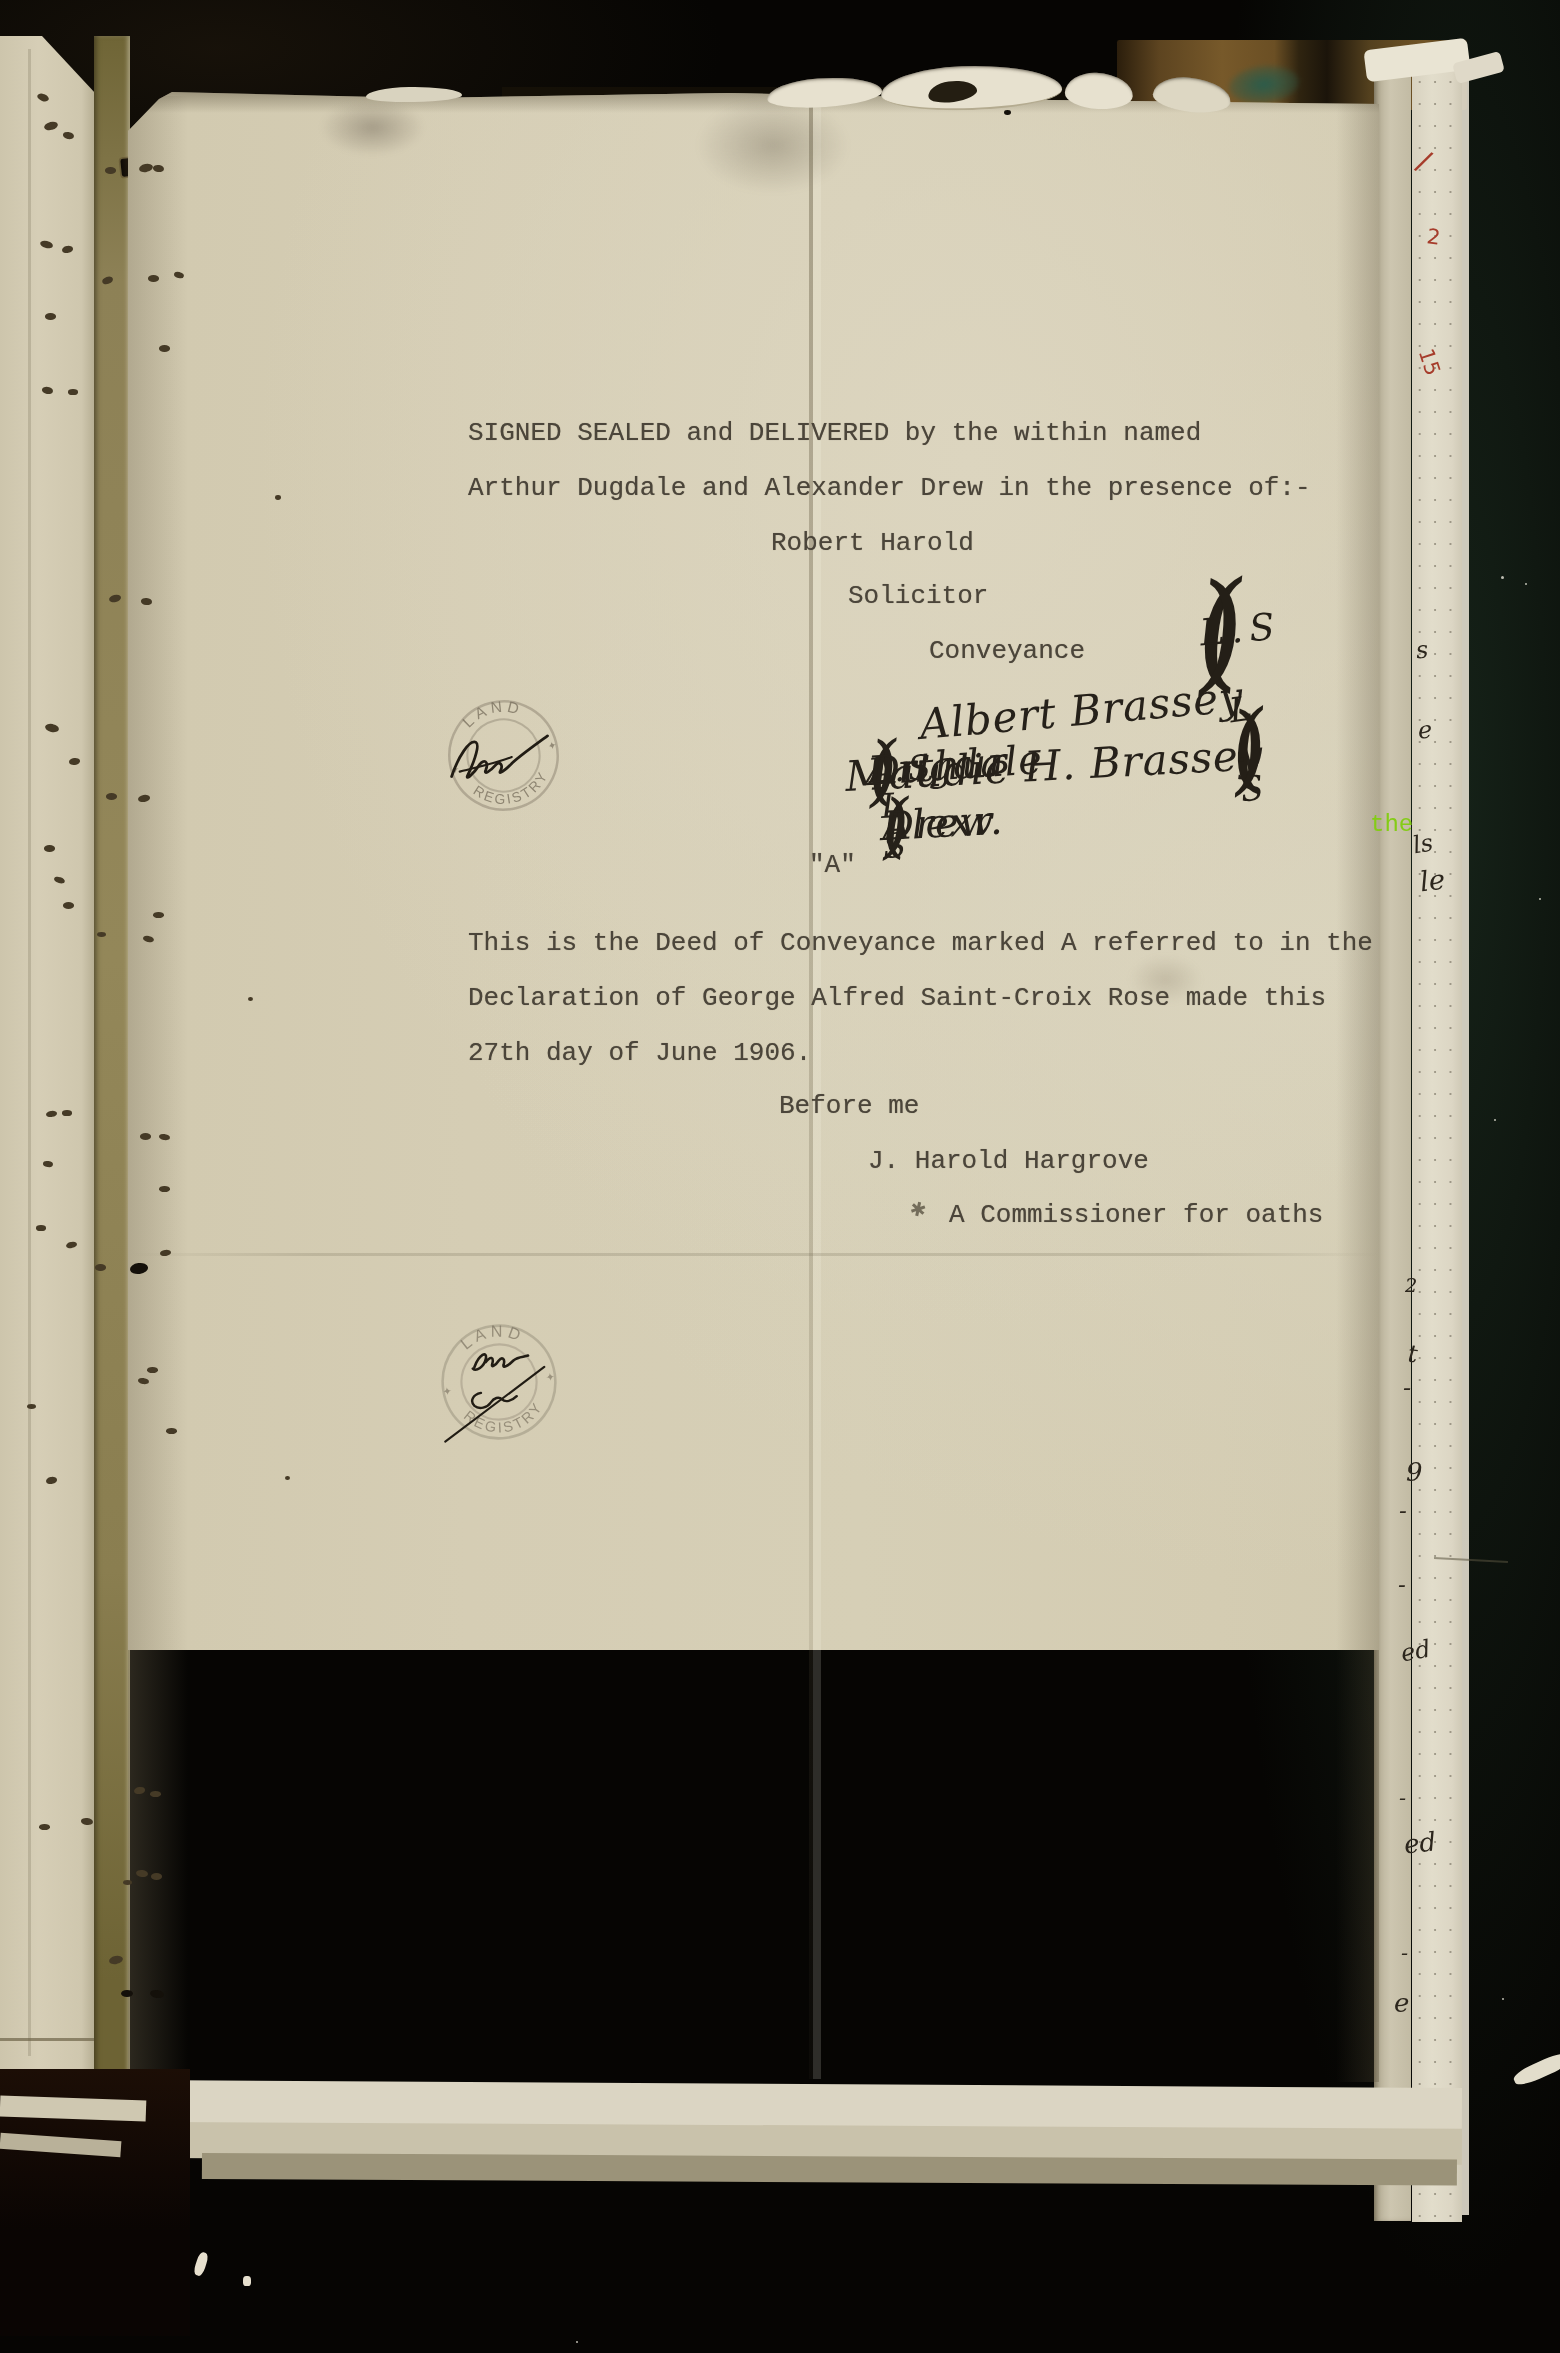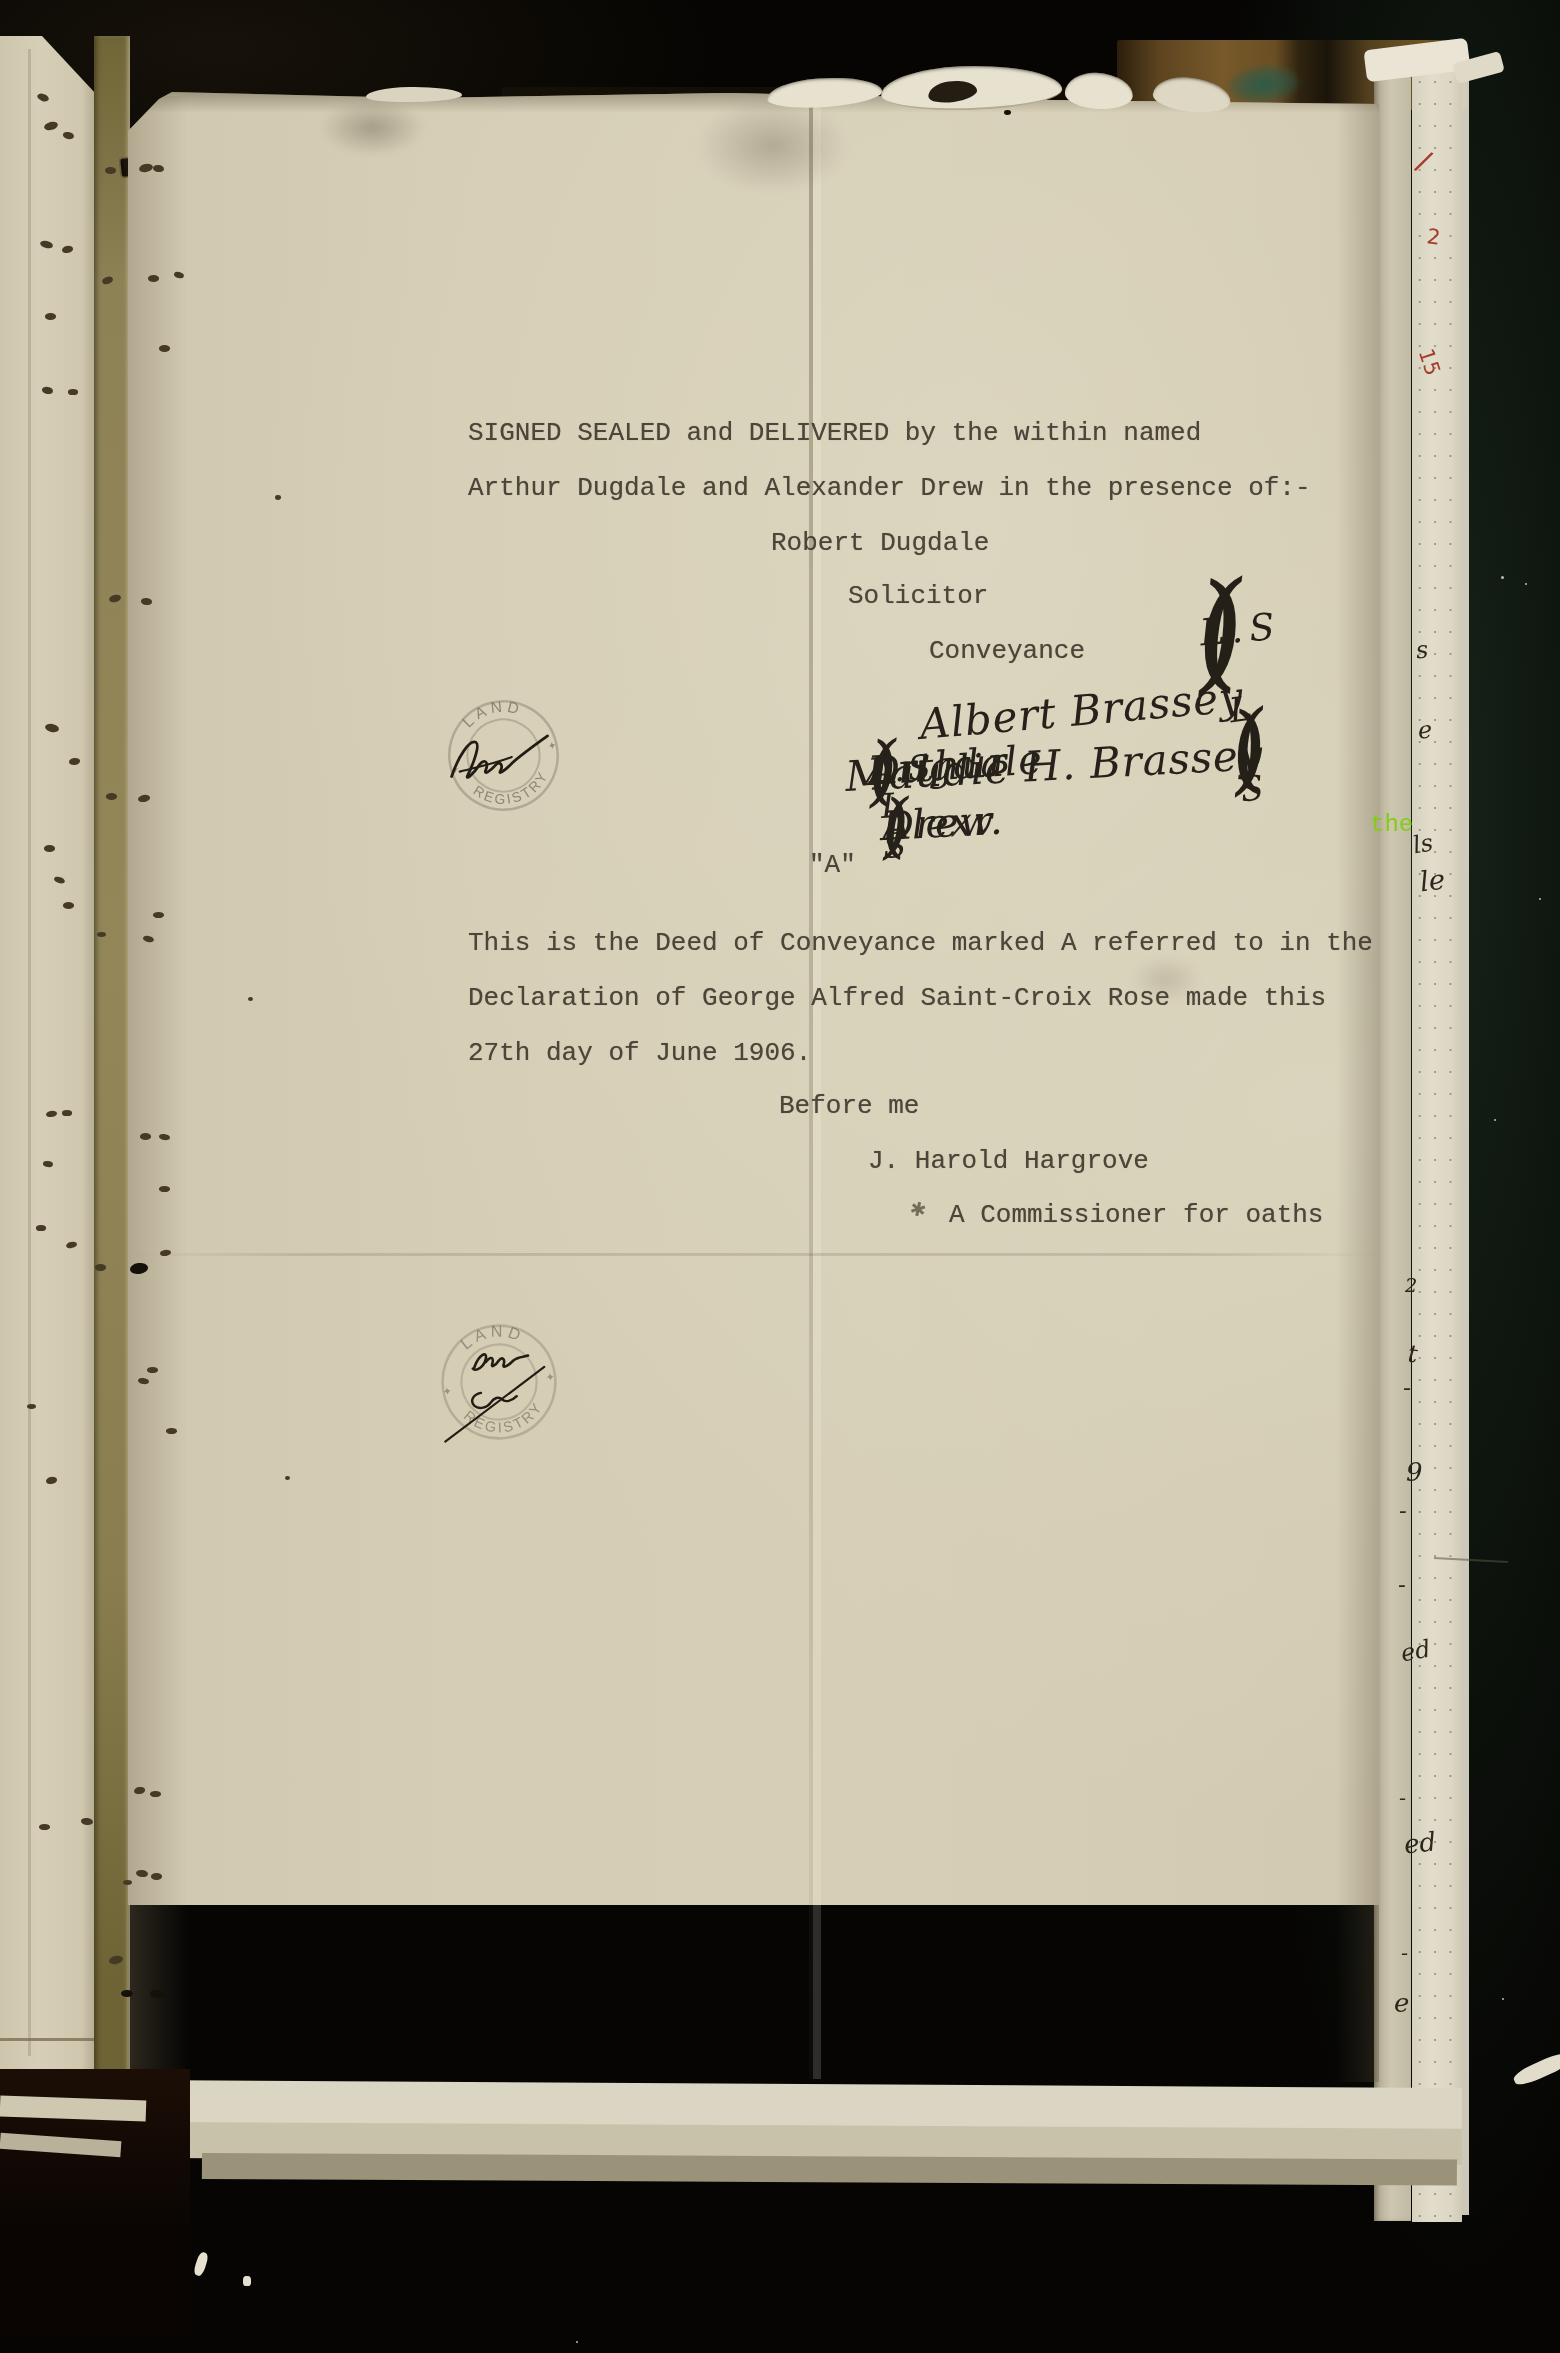--- a/index.html
+++ b/index.html
@@ -37,21 +37,21 @@
   .left-strip{left:0;top:36px;width:96px;height:2040px;
     background:linear-gradient(90deg,#cdc5ac,#d6ceb6 40%,#cfc7ae 85%,#b7af94 98%);
     clip-path:polygon(0 0,42px 0,96px 58px,96px 100%,0 100%);}
   .left-crease{left:27.5px;top:49px;width:3.2px;height:2007px;background:rgba(100,92,70,.22);}
   .left-strip-bot1{left:0;top:2038px;width:96px;height:3.2px;background:#6d6448;opacity:.7;}
   .left-strip-bot2{left:0;top:2072px;width:96px;height:24px;background:#a69e84;}
   .gap{left:94px;top:36px;width:36px;height:2046px;
     background:linear-gradient(180deg,#6f6536,#8d8156 12%,#938759 45%,#8a7e50 75%,#6d6334 95%);
     box-shadow:inset 4px 0 5.7px -1.6px rgba(40,34,18,.55),inset -3.2px 0 4px -0.8px rgba(255,250,235,.4);}
   
-  .page{left:0;top:0;width:1561px;height:1905px;
+  .page{left:0;top:0;width:1561px;height:1650px;
     clip-path:polygon(128px 131px,159px 99px,172px 92px,421px 98px,728px 93px,1052px 100px,1379px 104px,1379px 2082px,1052px 2090px,567px 2080px,194px 2074px,128px 2069px);
     background:
       radial-gradient(ellipse at 62% 28%,#dcd5bf 0%,rgba(220,213,191,0) 52%),
       radial-gradient(ellipse at 84% 58%,#d9d3bc 0%,rgba(217,211,188,0) 46%),
       linear-gradient(90deg,#cfc7ad 0%,#d2cab0 12%,#d5cdb4 30%,#d6cfb6 55%,#d4ccb2 78%,#cfc8ae 100%);}
   .page-left-shade{left:128px;top:96px;width:60px;height:1980px;
     background:linear-gradient(90deg,rgba(118,108,84,.35),rgba(118,108,84,0));}
   .page-right-shade{left:1336px;top:102px;width:44px;height:1980px;
     background:linear-gradient(90deg,rgba(90,80,58,0),rgba(90,80,58,.32));}
   .page-top-shade{left:128px;top:92px;width:1251px;height:21px;
@@ -134,21 +134,21 @@
     <div class="fold-v"></div>
     <div class="fold-v-light"></div>
     <div class="crease-h"></div>
 
     <div class="stain" style="left:320px;top:99px;width:105px;height:57px;filter:blur(2.4px);background:radial-gradient(rgba(110,100,85,.45),rgba(110,100,85,0) 70%);"></div>
     <div class="stain" style="left:696px;top:97px;width:154px;height:97px;filter:blur(3.2px);background:radial-gradient(rgba(95,86,70,.32),rgba(95,86,70,0) 70%);"></div>
     <div class="stain" style="left:1129px;top:955px;width:73px;height:49px;filter:blur(3.2px);background:radial-gradient(rgba(130,118,95,.25),rgba(130,118,95,0) 70%);"></div>
 
     <div class="t" style="left:468px;top:418px;">SIGNED SEALED and DELIVERED by the within named</div>
     <div class="t" style="left:468px;top:473px;">Arthur Dugdale and Alexander Drew in the presence of:-</div>
-    <div class="t" style="left:771px;top:528px;">Robert Dugdale</div>
+    <div class="t" style="left:771px;top:528px;">Robert Harold</div>
     <div class="t" style="left:848px;top:581px;">Solicitor</div>
     <div class="t" style="left:929px;top:636px;">Conveyance</div>
     <div class="t" style="left:809px;top:850px;">"A"</div>
 
     <div class="hand sig" style="left:919px;top:686px;transform:rotate(-5deg);">Albert Brassey</div>
     <div class="hand sig" style="left:845px;top:741px;transform:rotate(-3deg);">Maudie H. Brassey</div>
 
     <div class="seal-pair" style="left:1195px;top:633px;transform:rotate(-5deg);">
       <span class="paren-big" style="font-size:128px;">(</span>
       <span class="seal-label" style="font-size:37px;letter-spacing:6.5px;">L.S</span>

